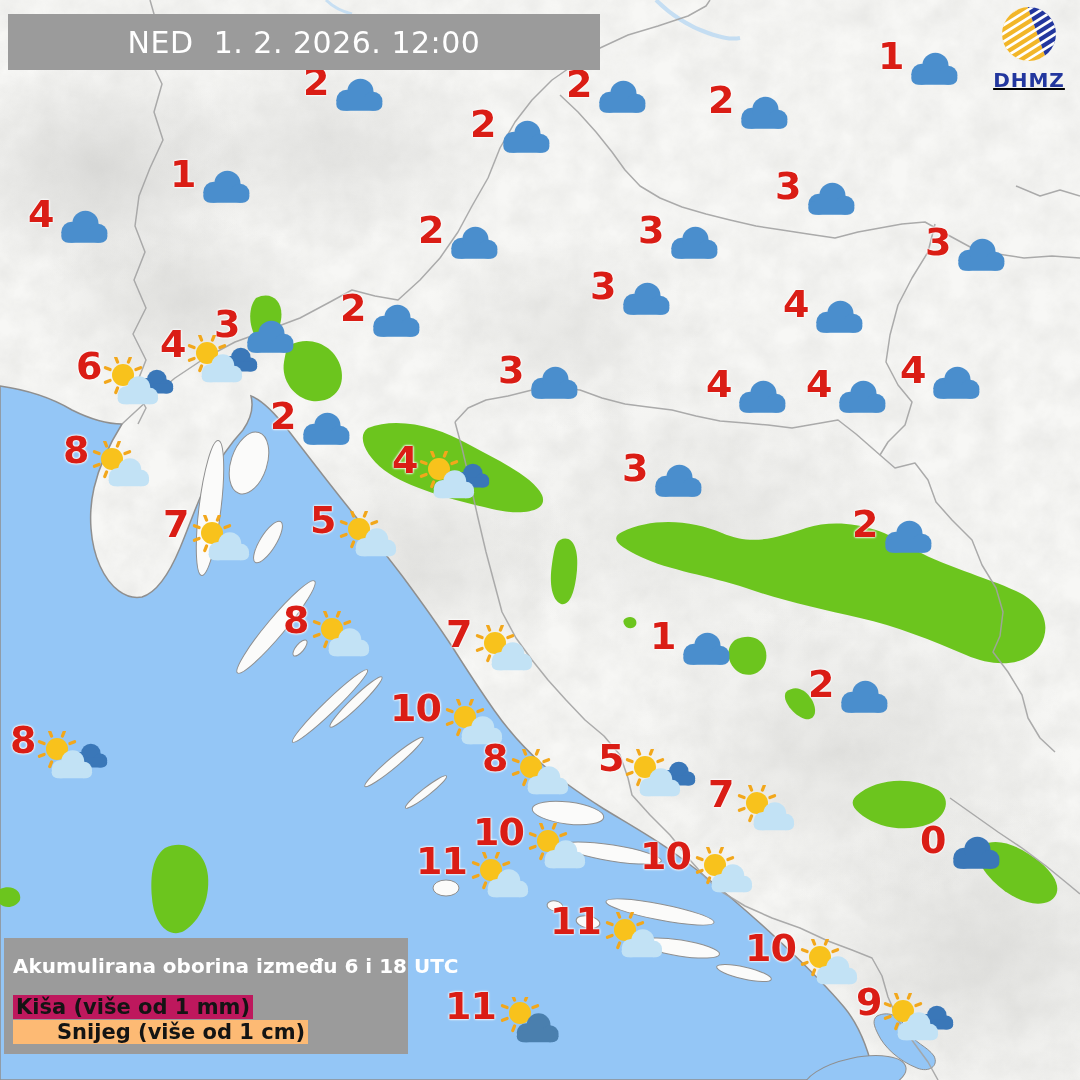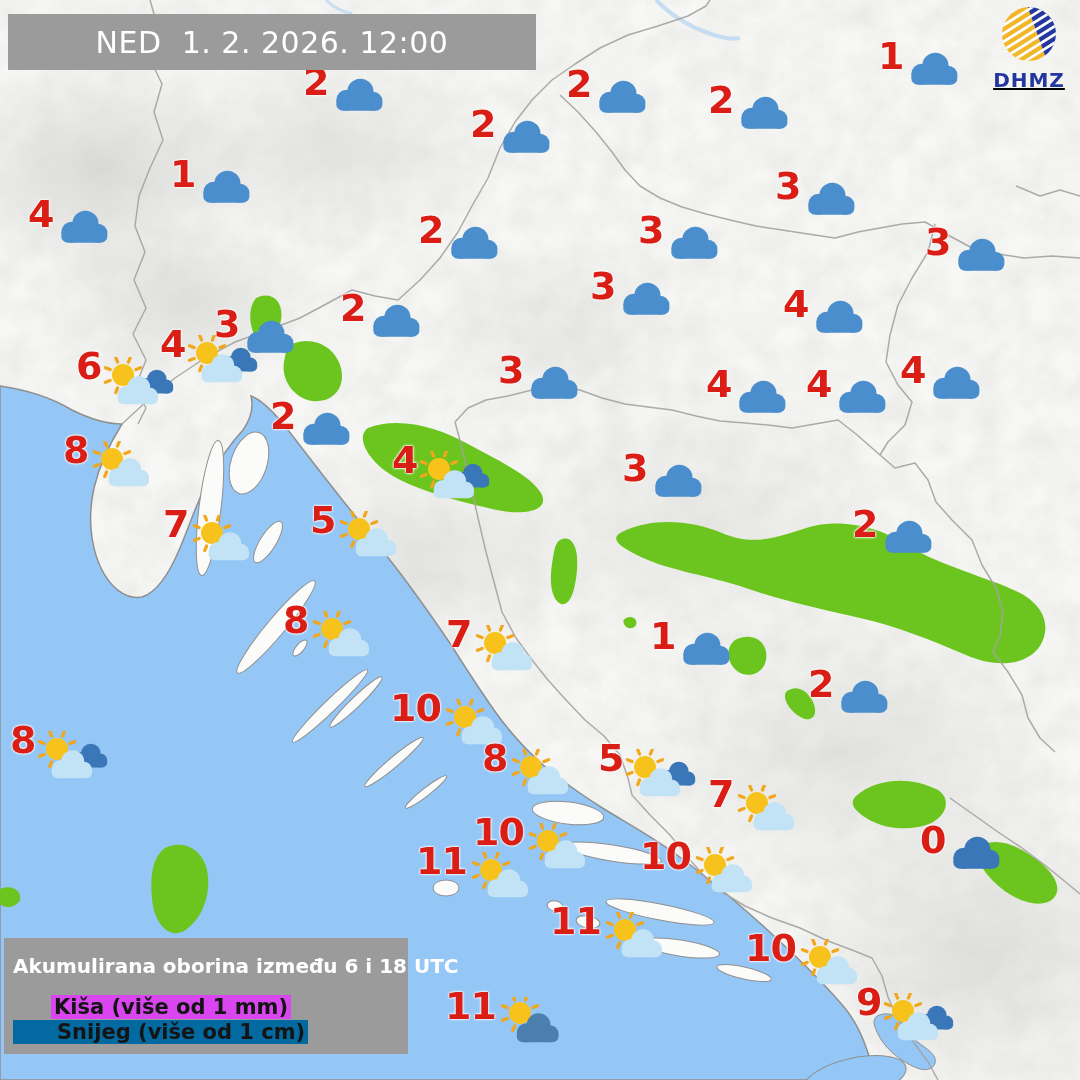--- a/index.html
+++ b/index.html
@@ -23,21 +23,21 @@
   .point{position:absolute;display:flex;align-items:flex-start;}
   .temp{
     font:700 38px "DejaVu Sans",sans-serif;color:var(--temperature-text,#da1d15);
     line-height:.95;letter-spacing:-1px;
     text-shadow:0 0 2px #fff,0 0 2px #fff,0 0 3px #fff;
   }
   .wicon{margin:9px 0 0 2px;}
   .wicon svg{display:block;}
   
   .headerbar{
-    position:absolute;left:8px;top:14px;width:528px;height:56px;z-index:10;
+    position:absolute;left:8px;top:14px;width:592px;height:56px;z-index:10;
     background:var(--panel-gray,#9b9b9b);
     display:flex;align-items:center;justify-content:center;
   }
   .headerbar .dt{
     color:#fff;font:400 30px "DejaVu Sans",sans-serif;white-space:pre;letter-spacing:.5px;
   }
   
   .logo{position:absolute;top:4px;right:8px;width:86px;z-index:10;text-align:center;text-decoration:underline;}
   .logo .word{
     font:700 20px "DejaVu Sans",sans-serif;color:var(--logo-blue,#23379e);
@@ -1010,20 +1010,20 @@
           </g>
         </g>
       </g>
     </svg>
     <div class="word">DHMZ</div>
   </div>
 
   <div class="legend">
     <div class="ltitle">Akumulirana oborina između 6 i 18 UTC</div>
     <div class="lrow">
-      <span class="hl" style="background: #d946ef; margin-left: 38px;">Kiša (više od 1 mm)</span>
+      <span class="hl" style="background: #be185d;">Kiša (više od 1 mm)</span>
     </div>
     <div class="lrow">
-      <span class="hl" style="background: #0369a1; padding-left: 44px;">Snijeg (više od 1 cm)</span>
+      <span class="hl" style="background: #fdba74; padding-left: 44px;">Snijeg (više od 1 cm)</span>
     </div>
   </div>
 
 </div>
 
 </body></html>

